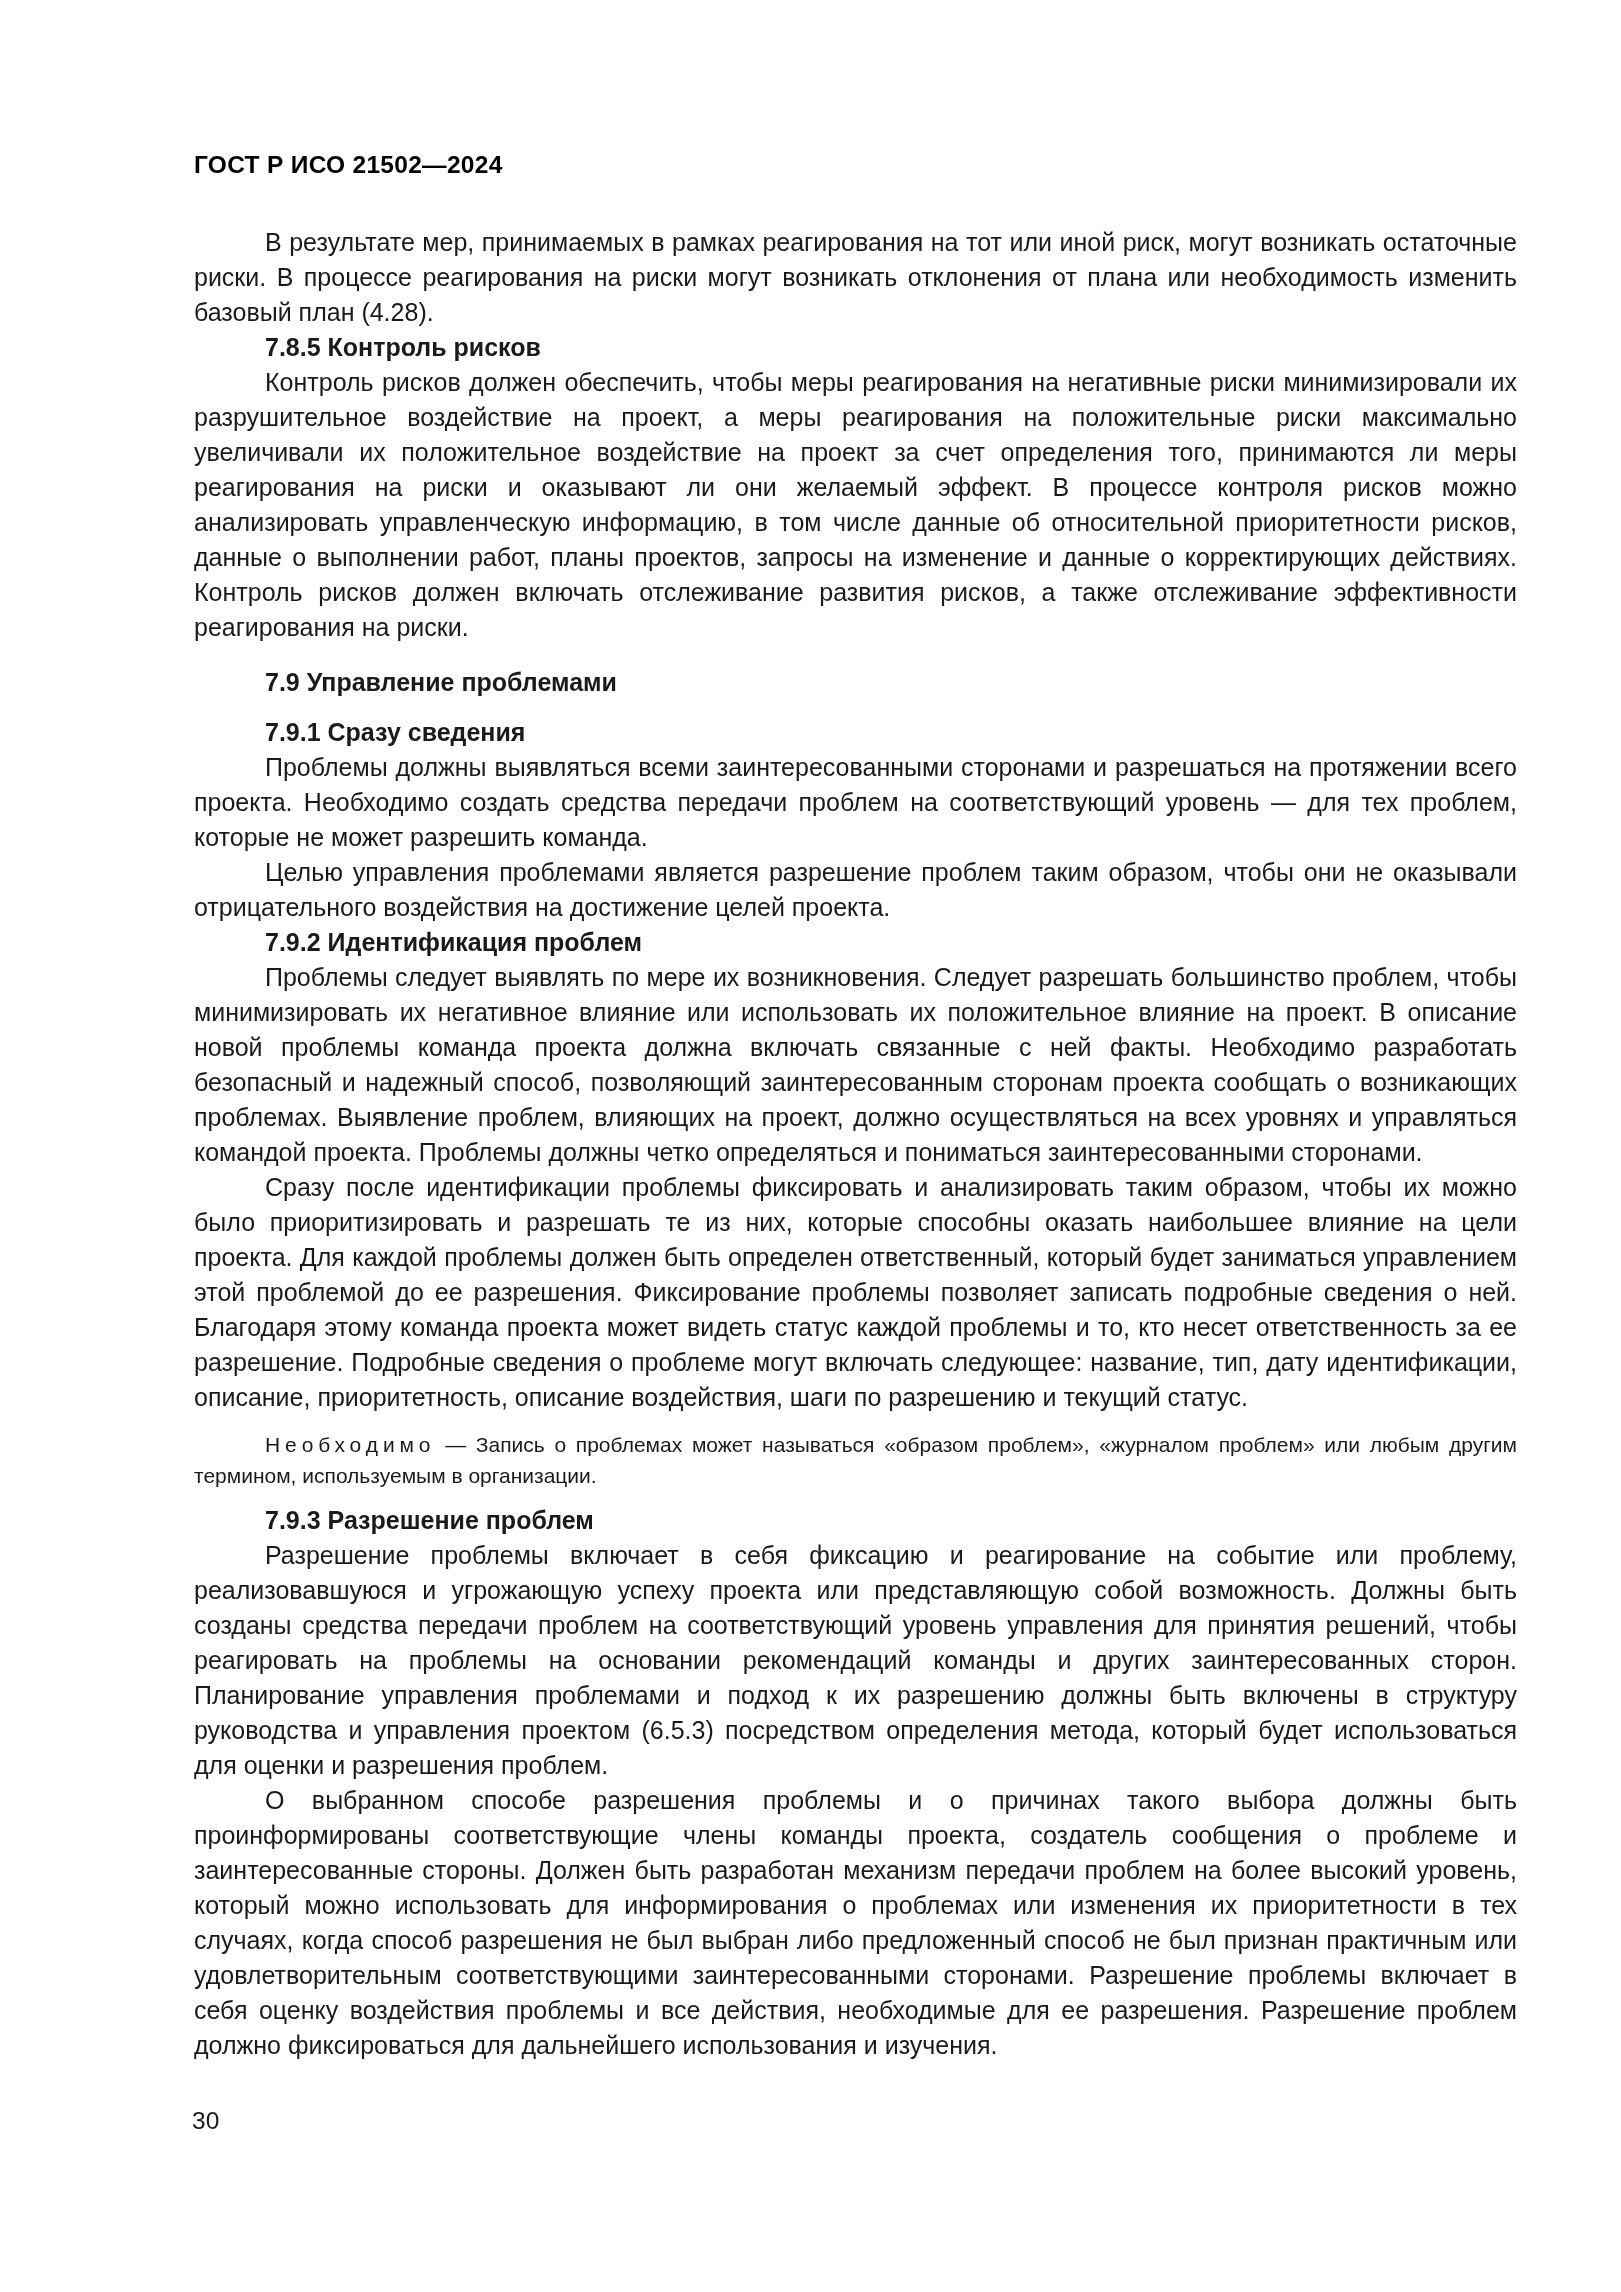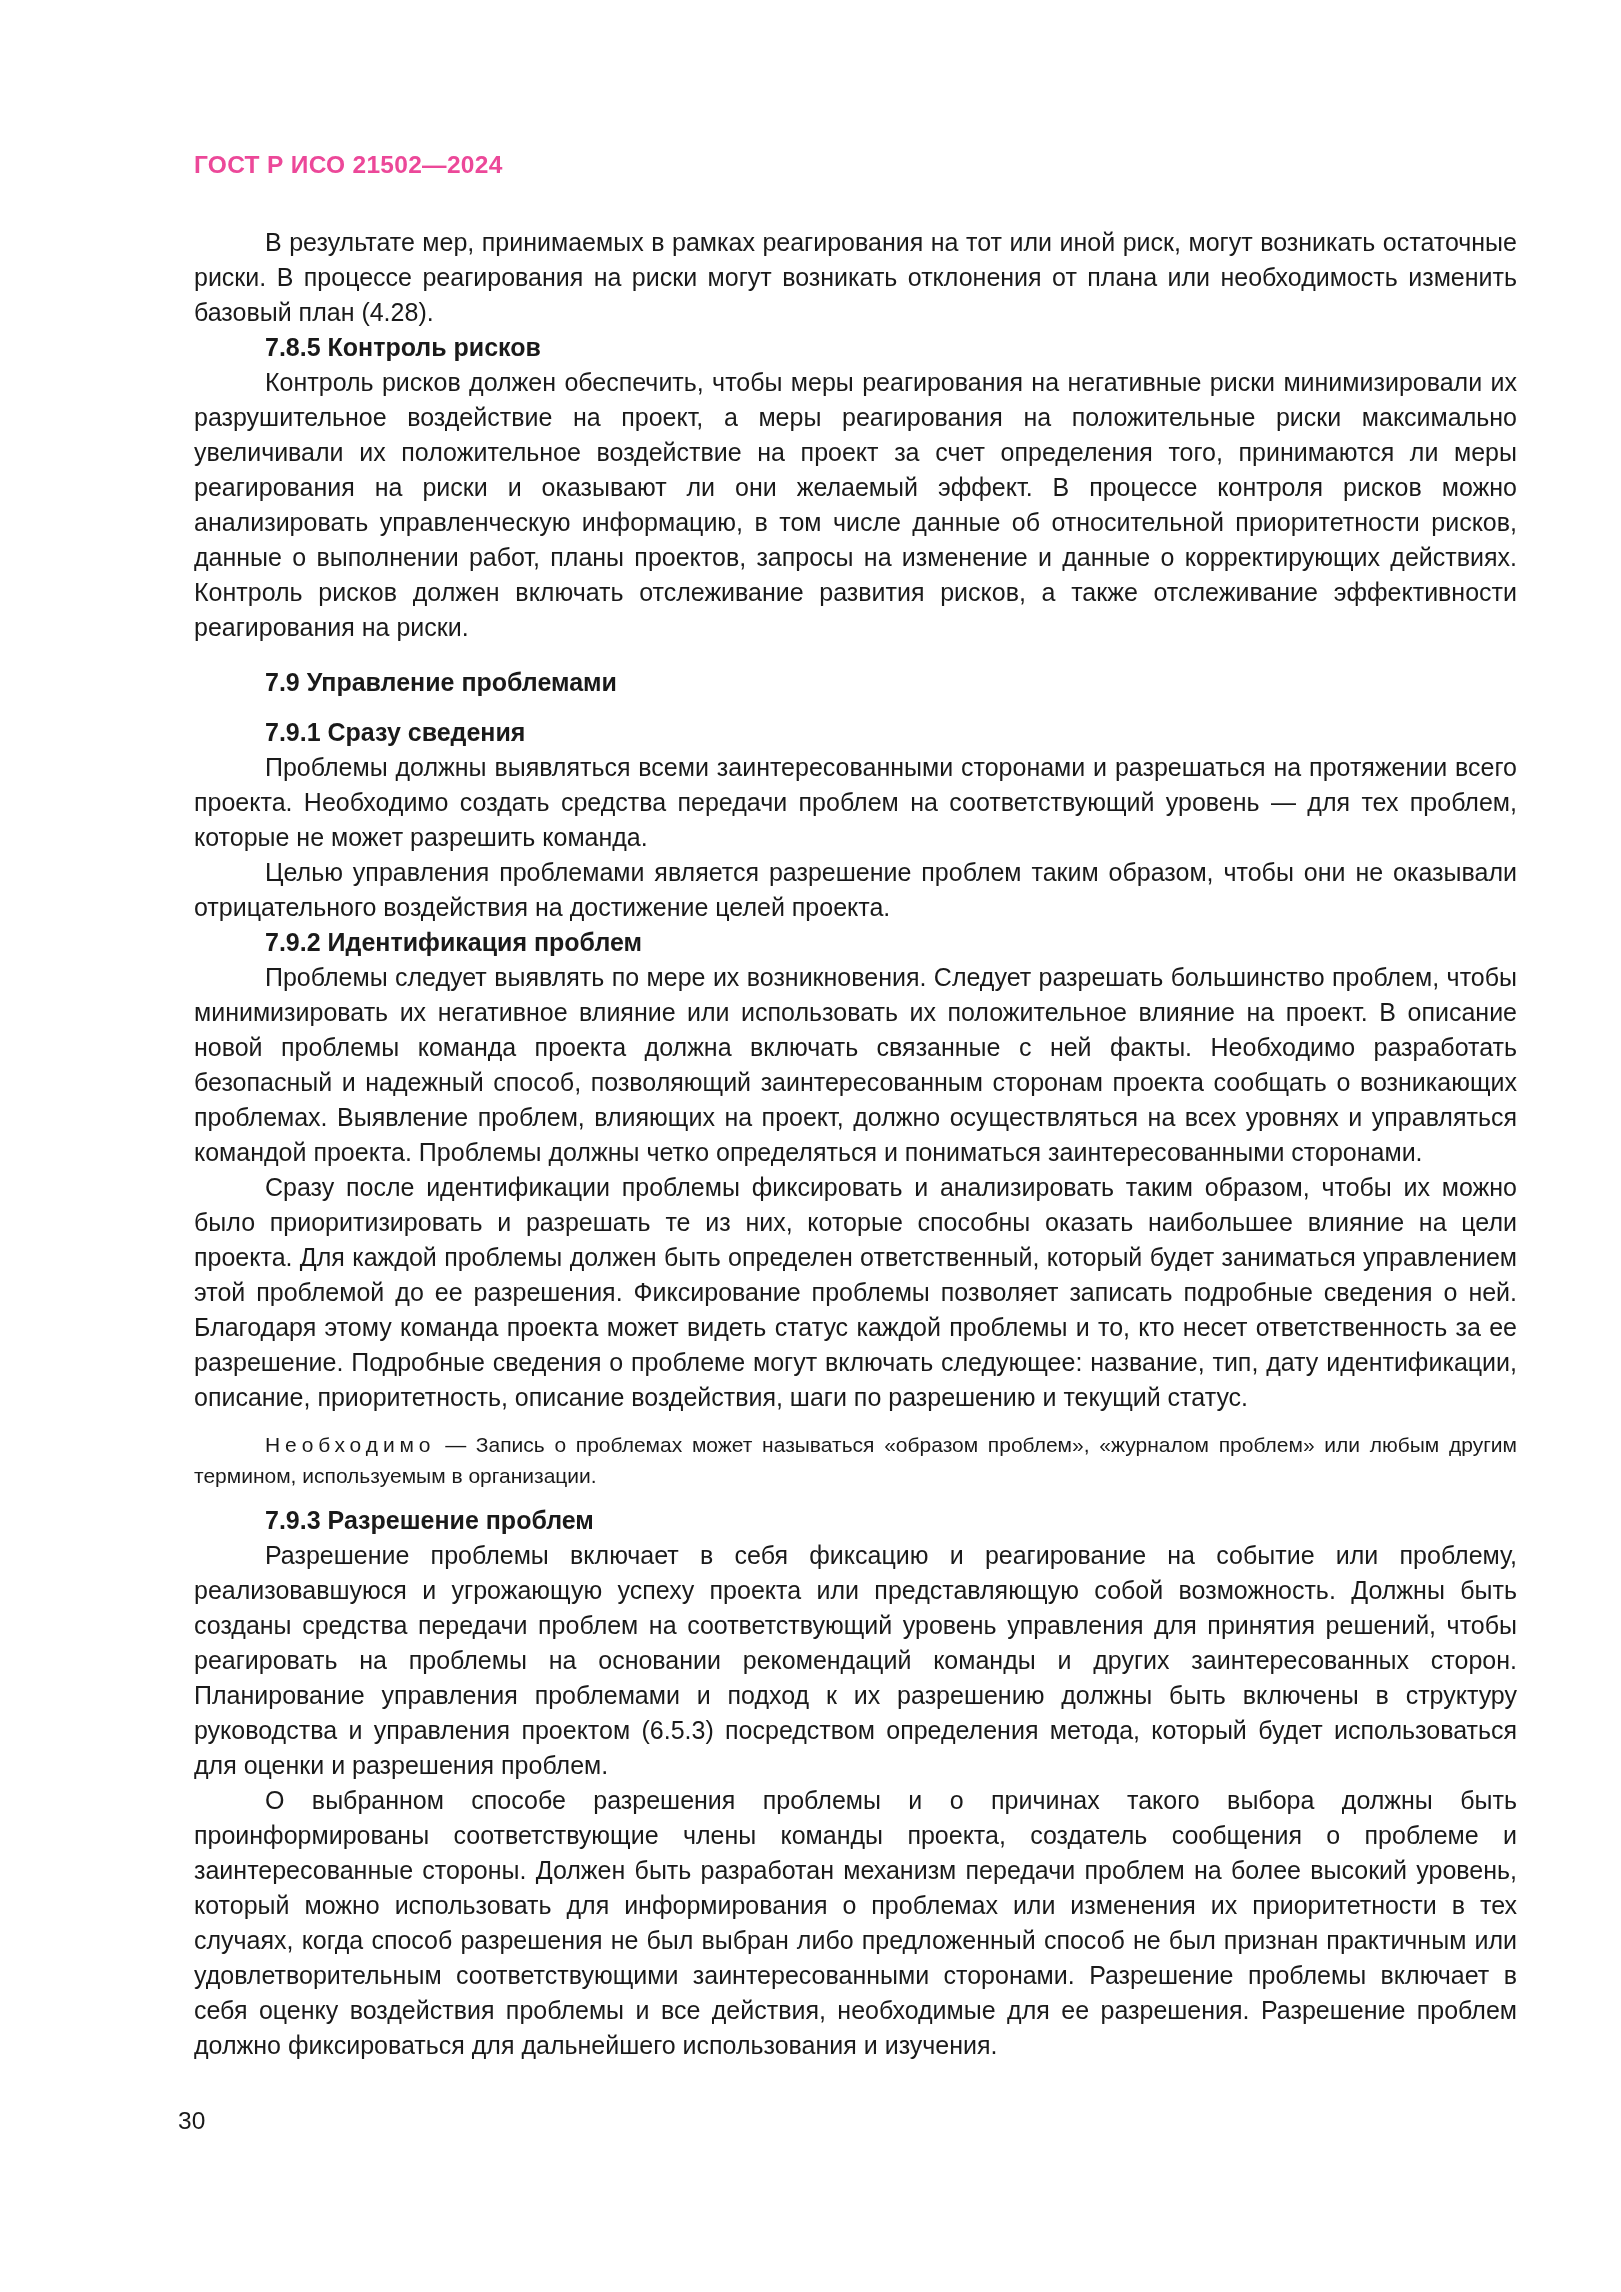--- a/index.html
+++ b/index.html
@@ -1,30 +1,30 @@
 <!DOCTYPE html>
 <html><head>
 <meta charset="utf-8">
 <style>
   html, body { margin: 0; padding: 0; background: #ffffff; }
   body { width: 1621px; height: 2293px; position: relative; overflow: hidden;
          font-family: "Liberation Sans", sans-serif; color: #1a1a1a; }
   .page { position: absolute; left: 194px; top: 0; width: 1323px; }
   .doc-header { position: absolute; top: 151px; left: 0; font-size: 24.5px; font-weight: bold;
-                letter-spacing: 0.3px; color: #ec4899; }
+                letter-spacing: 0.3px; color: #000000; }
   .body { position: absolute; top: 225px; left: 0; width: 1323px; font-size: 25px;
           line-height: 35px; text-align: justify; }
   p { margin: 0; }
   .para { text-indent: 71px; }
   .h { font-weight: bold; padding-left: 71px; }
   .h-gap { margin-top: 15.7px; }
   .h-gap-lg { margin-top: 19.6px; }
   .note { font-size: 21px; line-height: 31px; text-indent: 71px; margin-top: 13.7px; margin-bottom: 11.8px; }
   .note-label { letter-spacing: 4.9px; }
-  .page-number { position: absolute; left: 178px; top: 2107px; font-size: 24.5px; color: #1a1a1a; }
+  .page-number { position: absolute; left: 192px; top: 2107px; font-size: 24.5px; color: #1a1a1a; }
 </style>
 </head>
 <body>
 
 <div class="page">
   <div class="doc-header">ГОСТ Р ИСО 21502—2024</div>
 
   <div class="body">
     <p class="para">В результате мер, принимаемых в рамках реагирования на тот или иной риск, могут возникать остаточные риски. В процессе реагирования на риски могут возникать отклонения от плана или необходимость изменить базовый план (4.28).</p>
     <p class="h">7.8.5 Контроль рисков</p>

